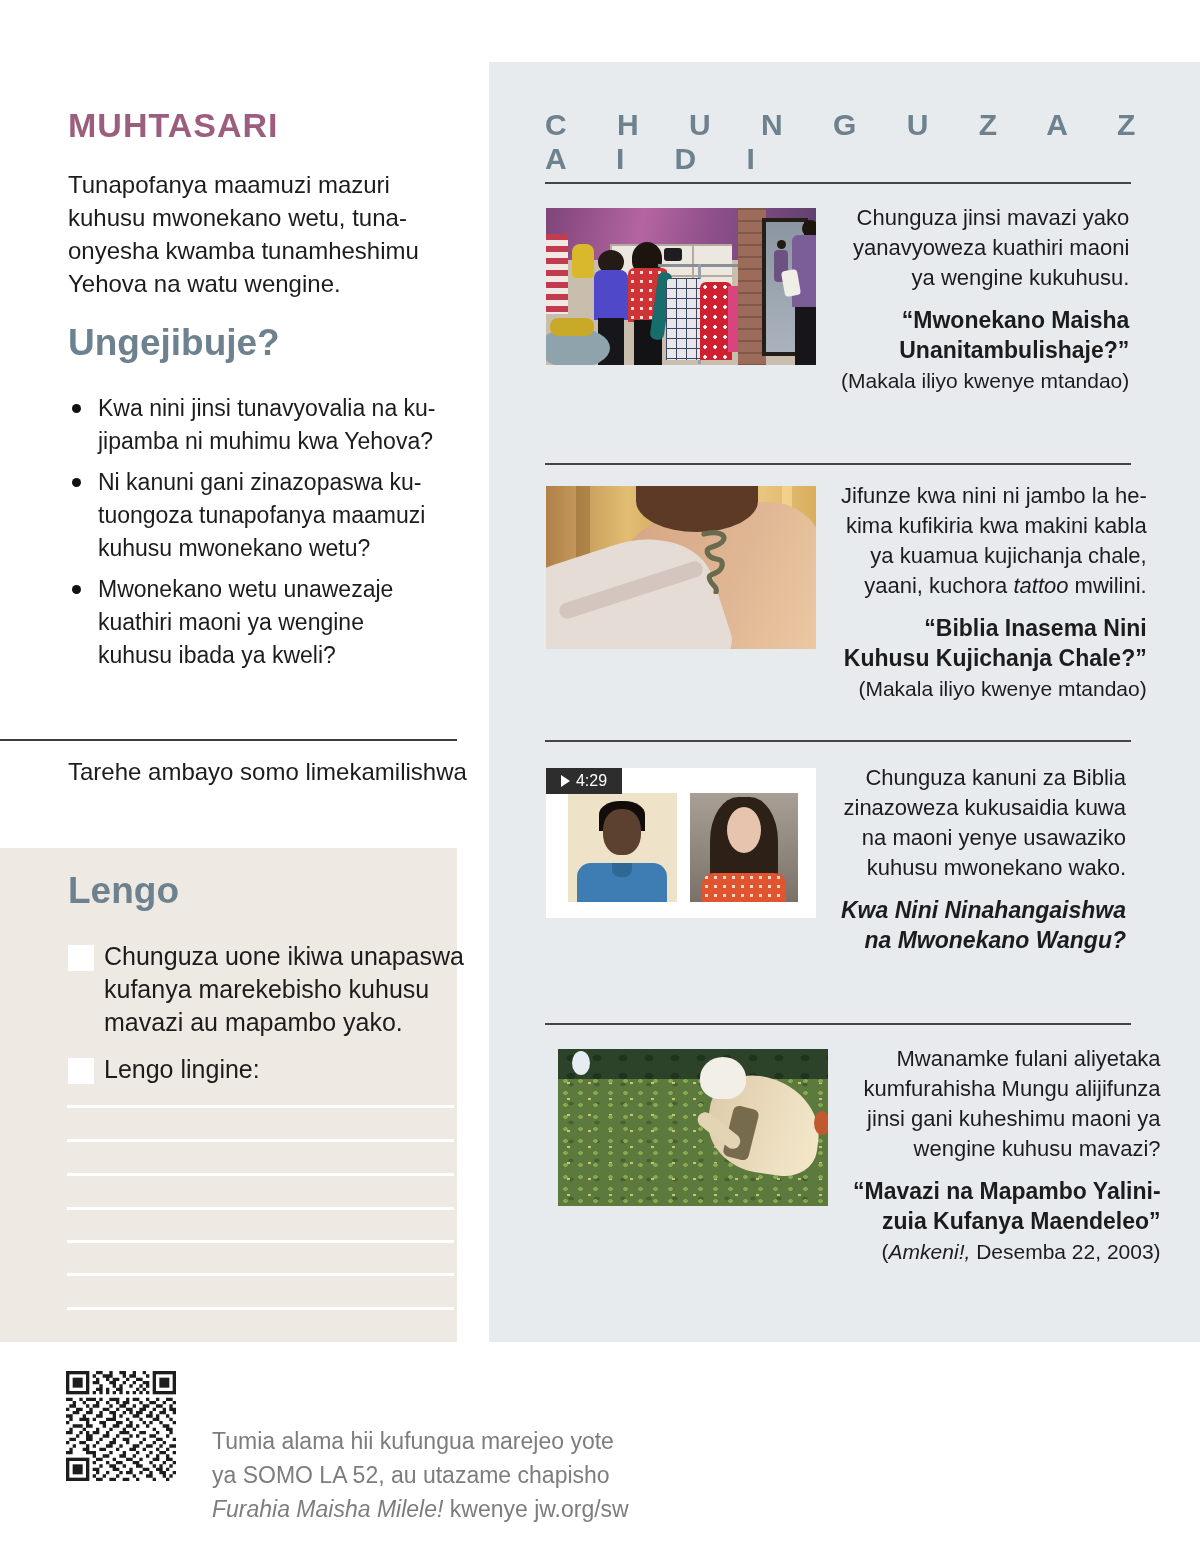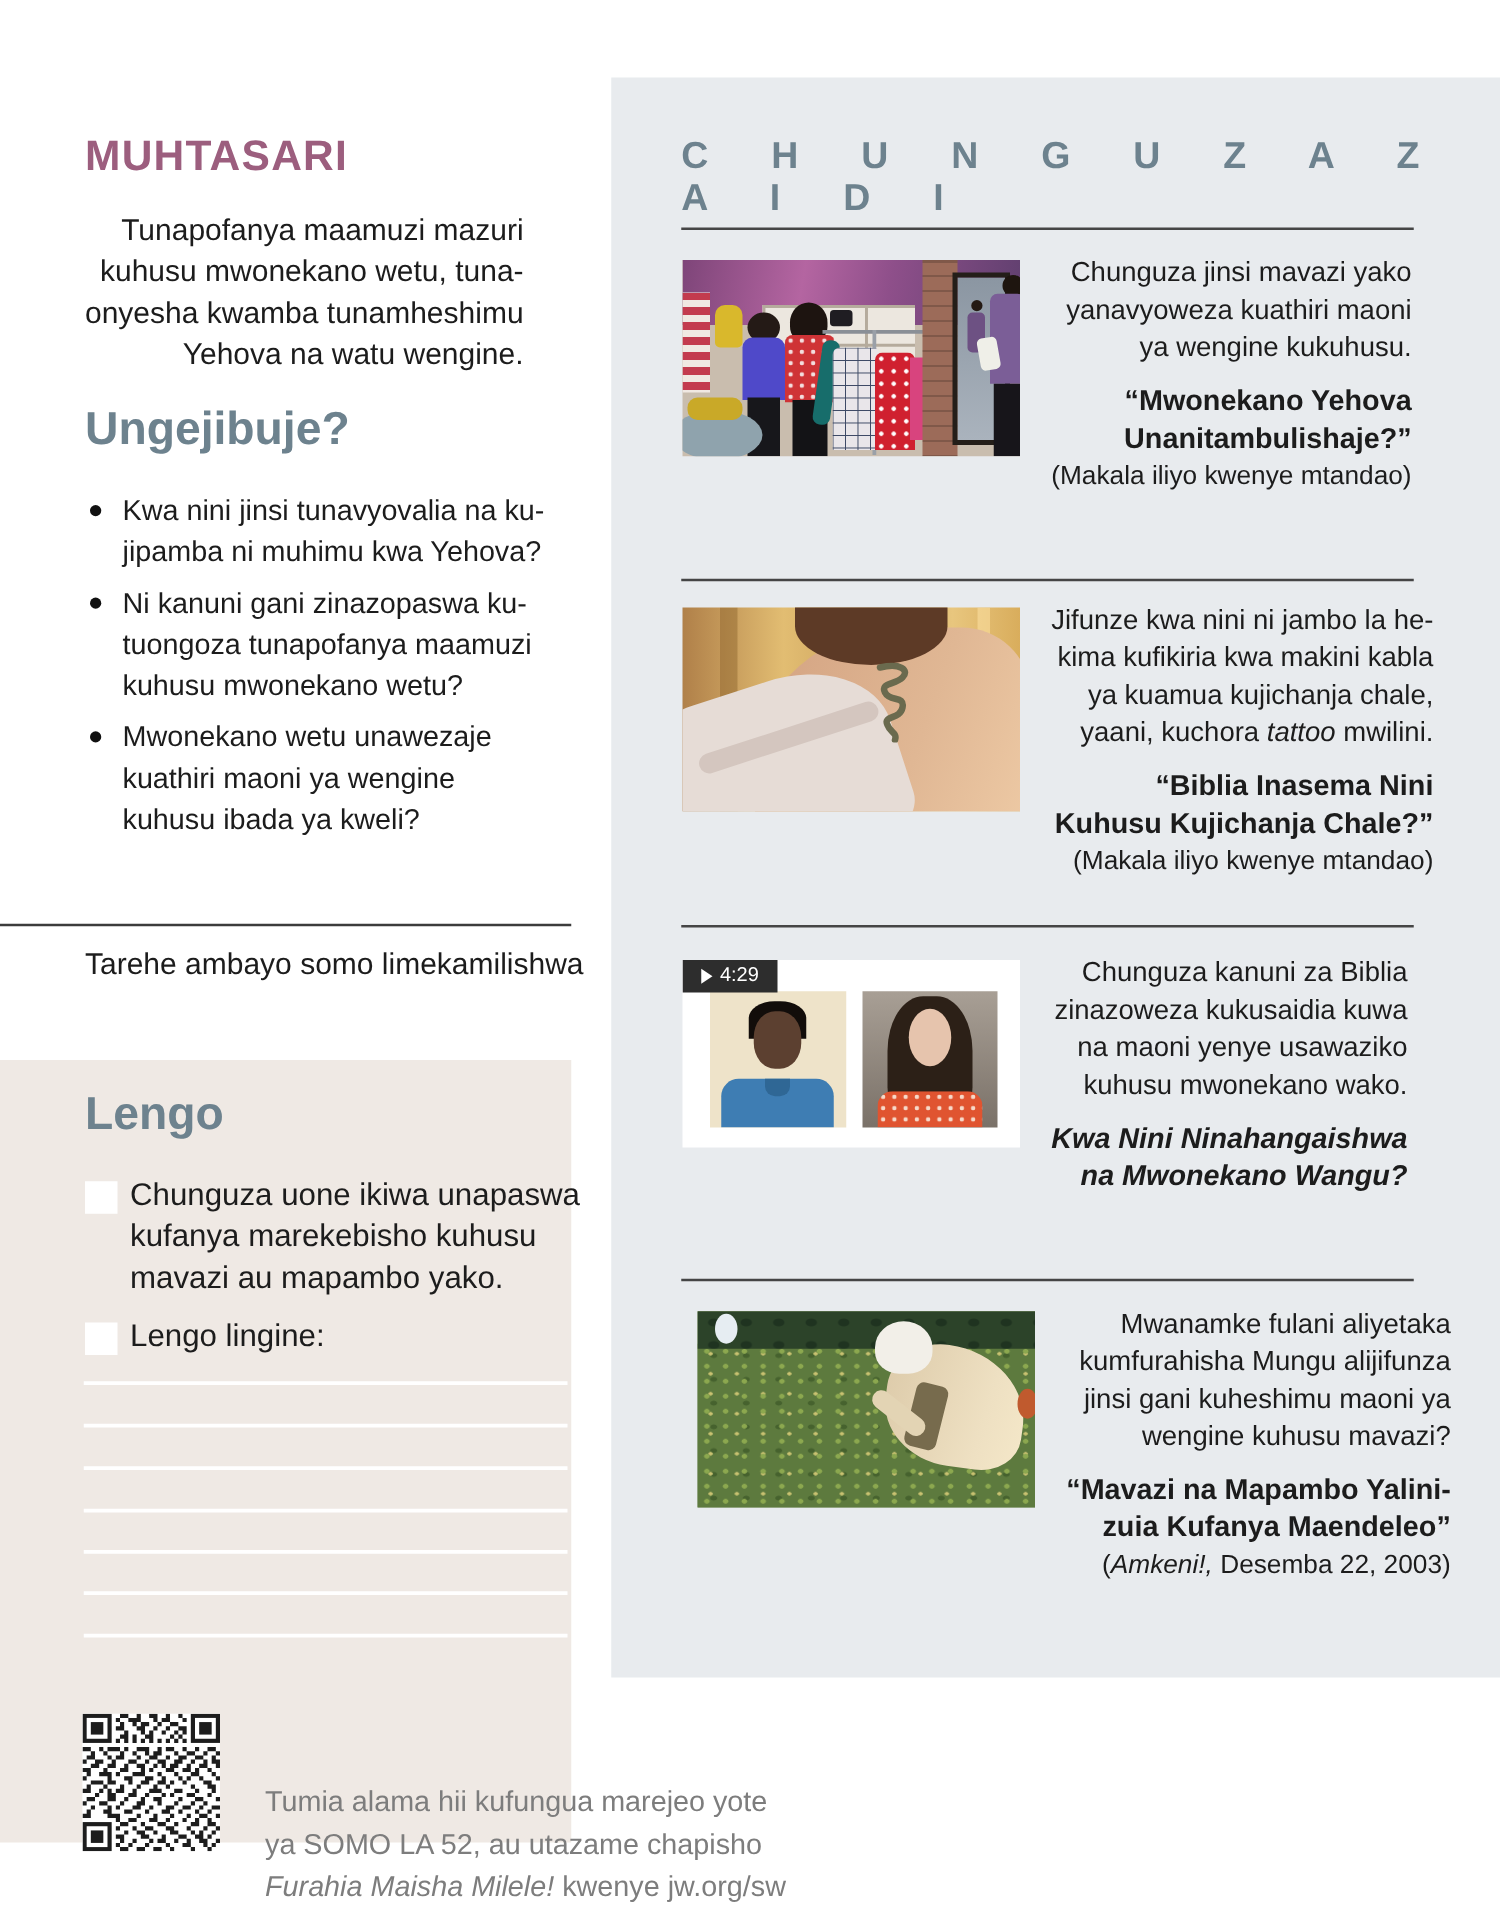--- a/index.html
+++ b/index.html
@@ -2,28 +2,28 @@
 <html><head>
 <meta charset="utf-8">
 <style>
   html,body{margin:0;padding:0;background:#fff;}
   .page{position:relative;width:1200px;height:1543px;background:#ffffff;
         font-family:"Liberation Sans",sans-serif;color:#1c1c1c;overflow:hidden;}
   .pre{white-space:pre;}
   
   .muh-title{position:absolute;left:68px;top:106px;font-size:34px;font-weight:700;
              letter-spacing:1px;color:#9c5e7e;}
-  .intro{position:absolute;left:68px;top:168px;font-size:24px;line-height:33px;text-align:right;}
+  .intro{position:absolute;left:68px;top:168px;font-size:24px;line-height:33px;}
   .ung-title{position:absolute;left:68px;top:322px;font-size:37px;font-weight:700;color:#6d828e;}
   .qlist{position:absolute;left:68px;top:392px;margin:0;padding:0;list-style:none;}
   .qlist li{position:relative;padding-left:30px;margin:0 0 8px 0;font-size:23px;line-height:33px;}
   .qlist li .dot{position:absolute;left:4px;top:12px;width:9px;height:9px;border-radius:50%;background:#111;}
   .rule-left{position:absolute;left:0;top:739px;width:457px;height:2px;background:#3c3c3c;}
   .tarehe{position:absolute;left:68px;top:758px;font-size:24px;}
-  .lengo-panel{position:absolute;left:0;top:848px;width:457px;height:626px;background:#efe9e4;}
+  .lengo-panel{position:absolute;left:0;top:848px;width:457px;height:494px;background:#efe9e4;}
   .lengo-title{position:absolute;left:68px;top:22px;font-size:37px;font-weight:700;color:#6d828e;}
   .chk{position:absolute;width:26px;height:26px;background:#ffffff;}
   .goal-text{position:absolute;font-size:25px;line-height:33px;}
   .gline{position:absolute;left:67px;width:387px;height:3px;background:#ffffff;}
   
   .rpanel{position:absolute;left:489px;top:62px;width:711px;height:1280px;background:#e8ebee;}
   .rtitle{position:absolute;left:56px;top:46px;font-size:30px;font-weight:700;color:#6d828e;
           letter-spacing:12px;word-spacing:18px;}
   .rrule{position:absolute;left:56px;width:586px;height:2px;background:#454545;}
   .sec{position:absolute;left:57px;display:flex;align-items:flex-start;}
@@ -198,21 +198,21 @@
         <div class="m-shirt"></div>
         <div class="m-pants"></div>
         <div class="held"></div>
         <div class="table"></div>
         <div class="sweater"></div>
       </div>
       <div class="txt">
         <p class="para pre">Chunguza jinsi mavazi yako
 yanavyoweza kuathiri maoni
 ya wengine kukuhusu.</p>
-        <p class="stitle pre">“Mwonekano Yehova
+        <p class="stitle pre">“Mwonekano Maisha
 Unanitambulishaje?”</p>
         <p class="note pre">(Makala iliyo kwenye mtandao)</p>
       </div>
     </div>
 
     <div class="sec" style="top:424px;">
       <div class="media im2">
         <div class="fold1"></div>
         <div class="fold2"></div>
         <div class="skin"></div>

